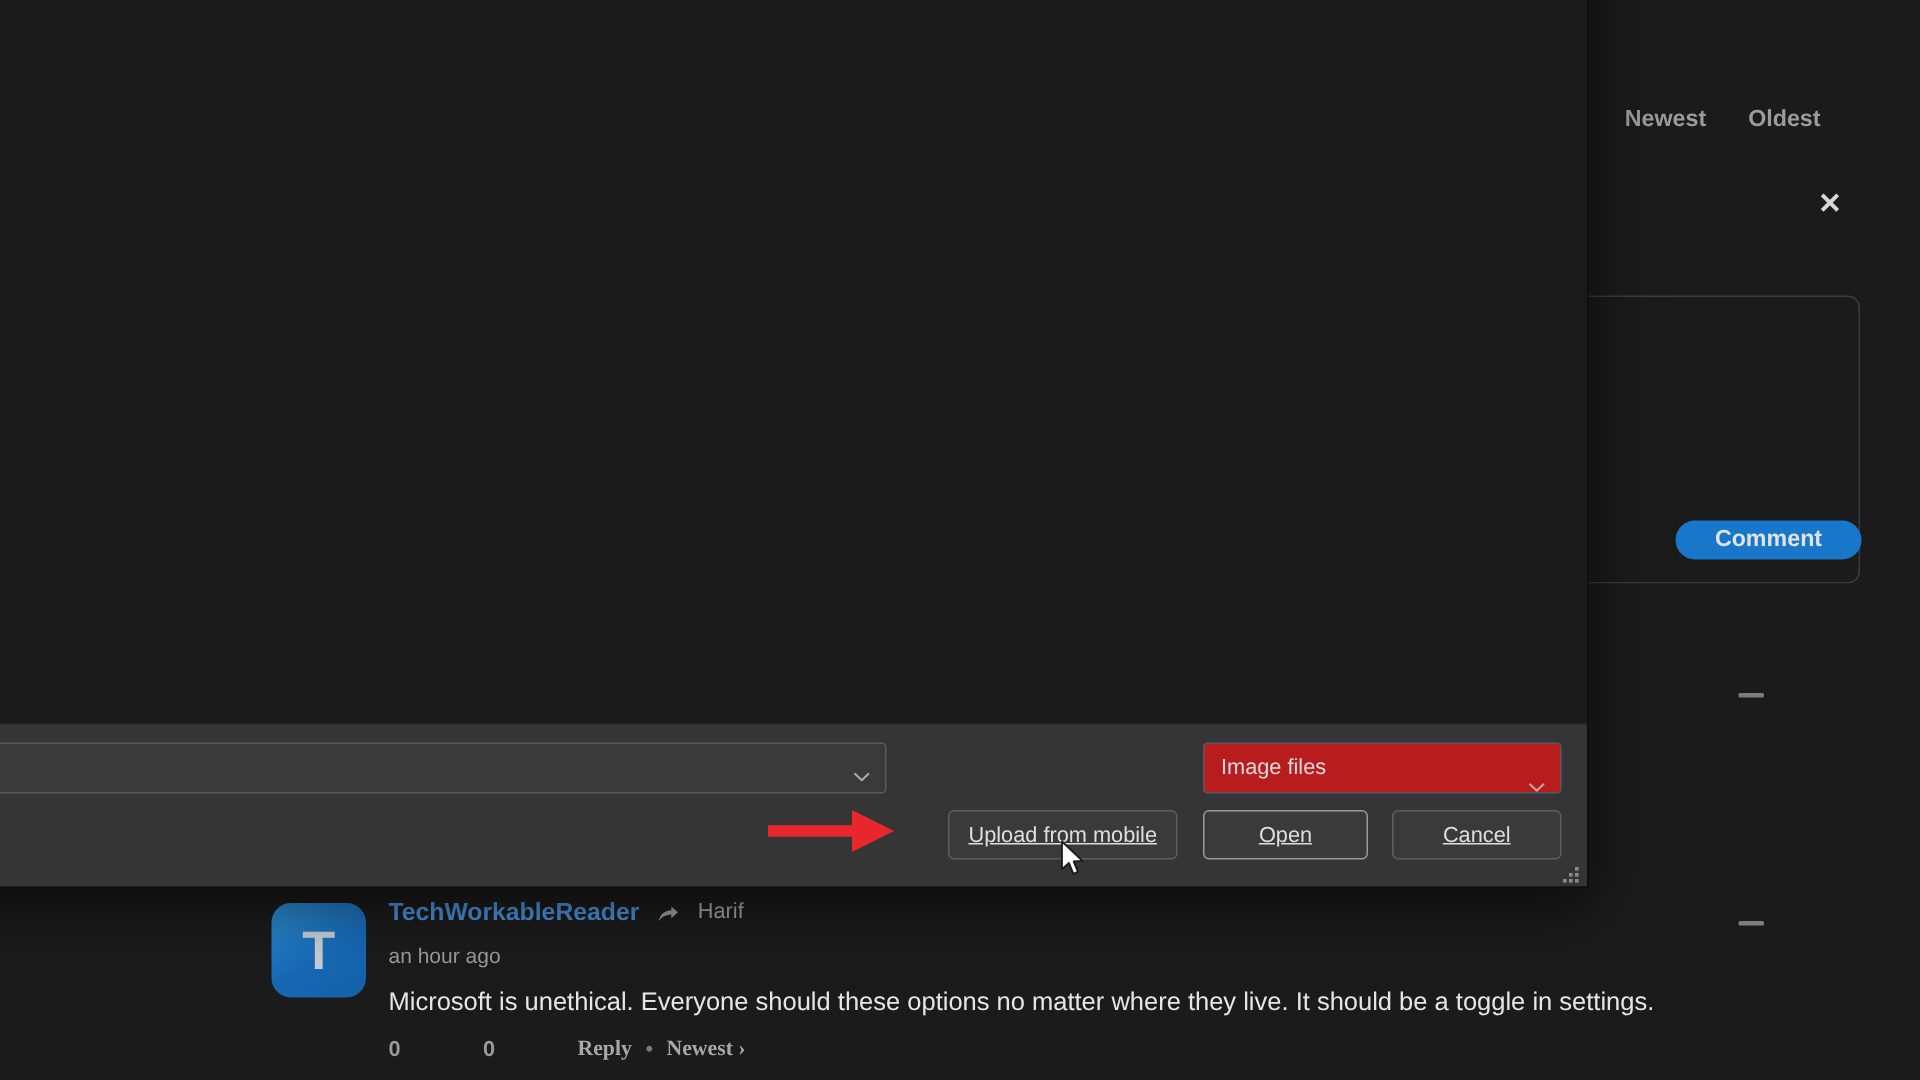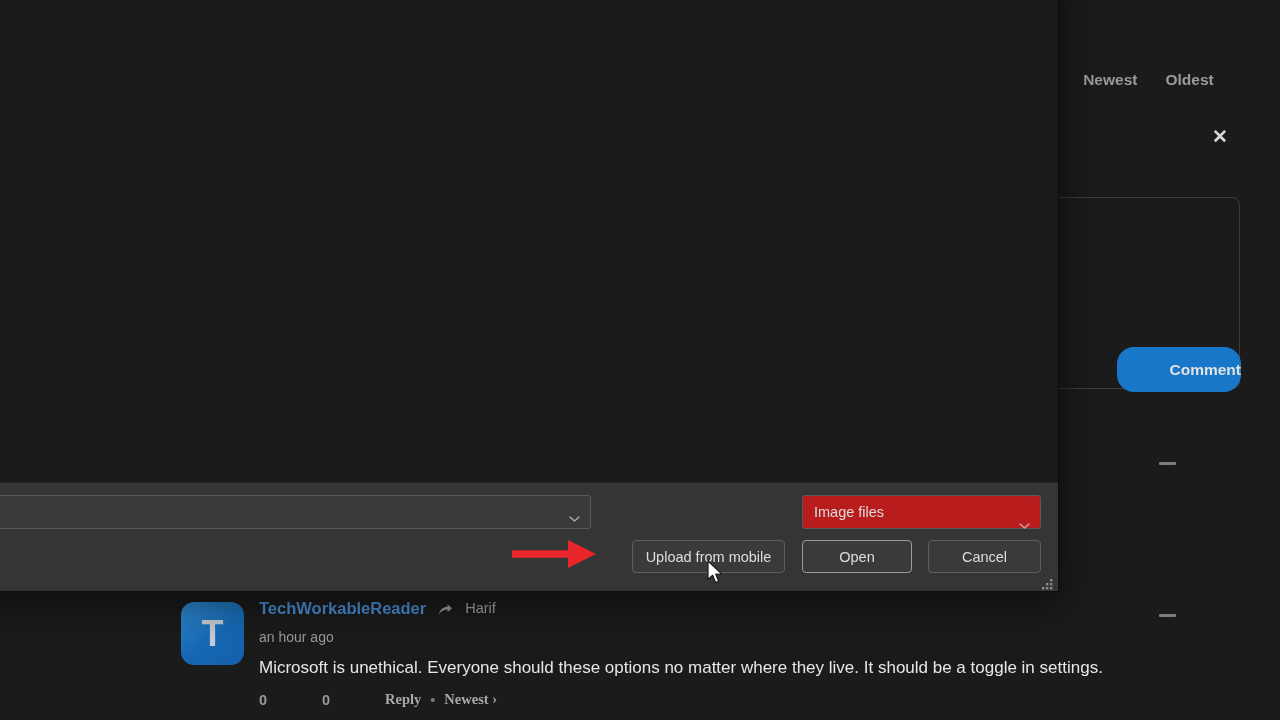--- a/index.html
+++ b/index.html
@@ -75,31 +75,30 @@
     border-top: none;
     border-radius: 0 0 8px 8px;
     background: #1b1b1b;
     box-sizing: border-box;
   }
   .comment-btn {
     position: absolute;
     top: 347px;
     left: 1117px;
     width: 124px;
-    height: 45px;
+    height: 26px;
     background: #1877c8;
     border: none;
     border-radius: 17px;
     color: #e2e2e2;
     font-size: 15.5px;
     font-weight: 700;
     font-family: "Liberation Sans", sans-serif;
     cursor: pointer;
     padding: 0;
-    text-align: right;
   }
 
   
   .collapse-dash {
     position: absolute;
     width: 17px;
     height: 3px;
     background: #7d7d7d;
     border-radius: 1px;
     cursor: pointer;
@@ -260,20 +259,21 @@
     height: 33px;
     background: #3a3a3a;
     border: 1px solid #5e5e5e;
     border-radius: 4px;
     color: #dedede;
     font-size: 14.5px;
     font-family: "Liberation Sans", sans-serif;
     cursor: pointer;
     padding: 4px;
     box-sizing: border-box;
+    text-decoration: underline;
   }
   .fd-btn.upload { left: 831px; width: 153px; }
   .fd-btn.open   { left: 1001px; width: 110px; border-color: #9a9a9a; }
   .fd-btn.cancel { left: 1127px; width: 113px; }
   .fd-grip {
     position: absolute;
     right: 5px;
     bottom: 4px;
     width: 11px;
     height: 11px;

